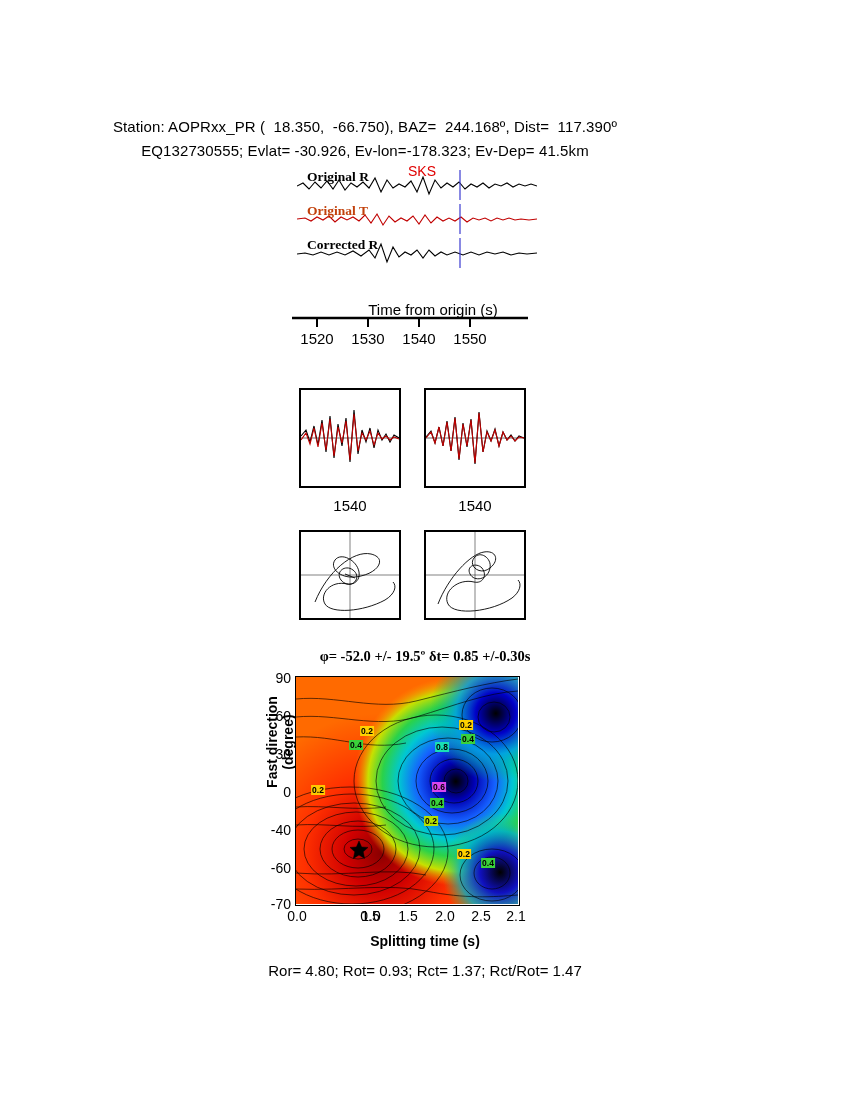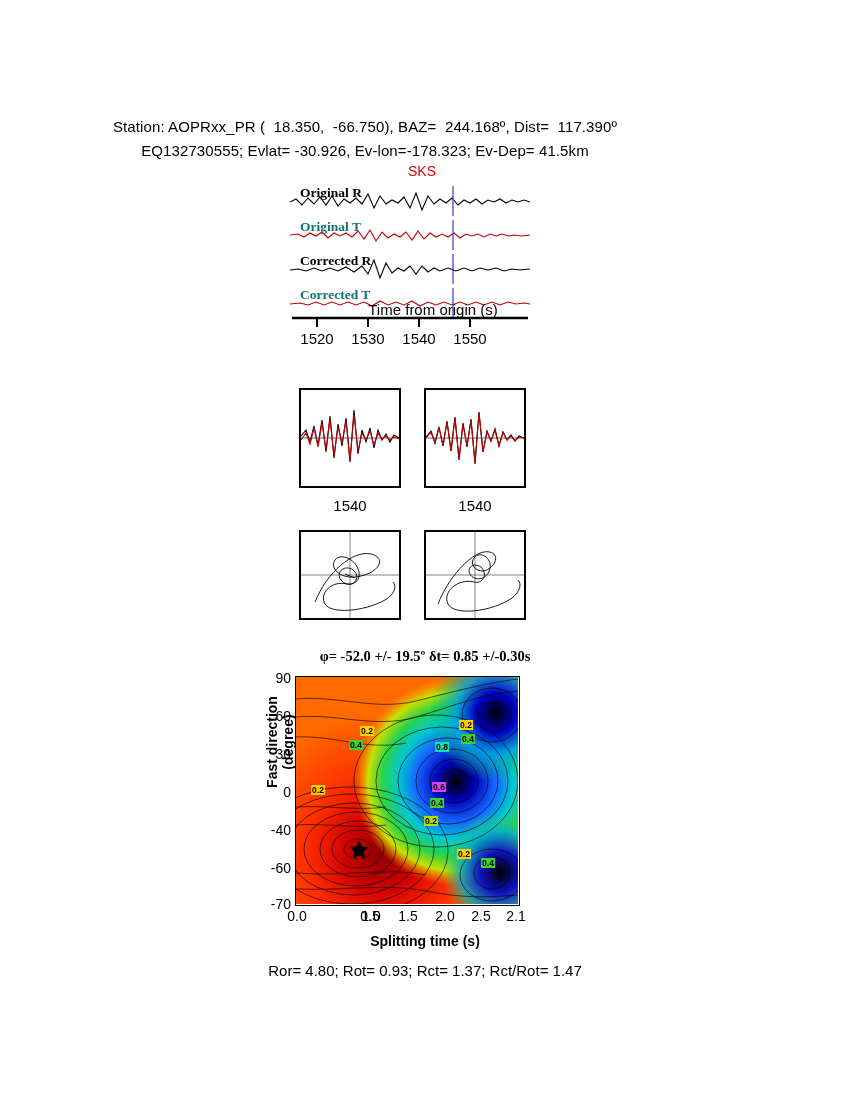--- a/index.html
+++ b/index.html
@@ -36,35 +36,34 @@
   
   #waveforms {
     position: absolute;
     left: 290px;
     top: 168px;
     width: 240px;
     height: 150px;
   }
   .wf-row {
     position: absolute;
-    left: 0;
+    left: 7px;
     width: 240px;
     height: 34px;
-    margin-top: 16px;
   }
   .wf-label {
     position: absolute;
     left: 10px;
     top: 1px;
     font-family: "Liberation Serif", serif;
     font-weight: bold;
     font-size: 13.5px;
     z-index: 5;
   }
-  .wf-label.red { color: #0f766e; }
+  .wf-label.red { color: #c2410c; }
   .wf-svg { position: absolute; left: 0; top: 0; }
 
   #sks-label {
     position: absolute;
     left: 408px;
     top: 163px;
     font-size: 14px;
     color: #e00000;
   }
 
@@ -236,27 +235,20 @@
   </div>
 
   <div class="wf-row" style="top:68px;">
     <span class="wf-label">Corrected R</span>
     <svg class="wf-svg" width="240" height="34" viewBox="0 0 240 34">
       <path d="M0,18 L8,17 L16,19 L24,16 L32,19 L40,16 L48,19 L56,15 L64,20 L72,14 L78,22 L84,8 L90,26 L96,11 L102,21 L108,16 L114,19 L120,14 L126,22 L132,14 L138,20 L144,16 L150,19 L158,16 L166,19 L174,16 L182,19 L190,16 L198,18 L206,16 L214,19 L222,17 L230,18 L240,17" fill="none" stroke="#000" stroke-width="1.1"></path>
       <line x1="163" y1="2" x2="163" y2="32" stroke="#3a3ad0" stroke-width="1.2"></line>
     </svg>
   </div>
 
-  <div class="wf-row" style="top:102px;">
-    <span class="wf-label red">Corrected T</span>
-    <svg class="wf-svg" width="240" height="34" viewBox="0 0 240 34">
-      <path d="M0,18 L10,17 L18,19 L26,16 L34,19 L42,16 L50,19 L58,16 L66,19 L74,16 L82,20 L90,15 L98,19 L106,16 L114,19 L122,15 L130,20 L138,16 L146,19 L154,16 L162,19 L170,16 L178,19 L186,16 L194,19 L202,16 L210,19 L218,16 L226,18 L234,17 L240,18" fill="none" stroke="#c00000" stroke-width="1.1"></path>
-      <line x1="163" y1="2" x2="163" y2="32" stroke="#3a3ad0" stroke-width="1.2"></line>
-    </svg>
-  </div>
 </div>
 
 <div id="time-axis-label">Time from origin (s)</div>
 
 <div id="axis-wrap">
   <svg width="240" height="24" viewBox="0 0 240 24">
     <line x1="2" y1="3" x2="238" y2="3" stroke="#000" stroke-width="2.4"></line>
     <line x1="27" y1="3" x2="27" y2="12" stroke="#000" stroke-width="2"></line>
     <line x1="78" y1="3" x2="78" y2="12" stroke="#000" stroke-width="2"></line>
     <line x1="129" y1="3" x2="129" y2="12" stroke="#000" stroke-width="2"></line>

